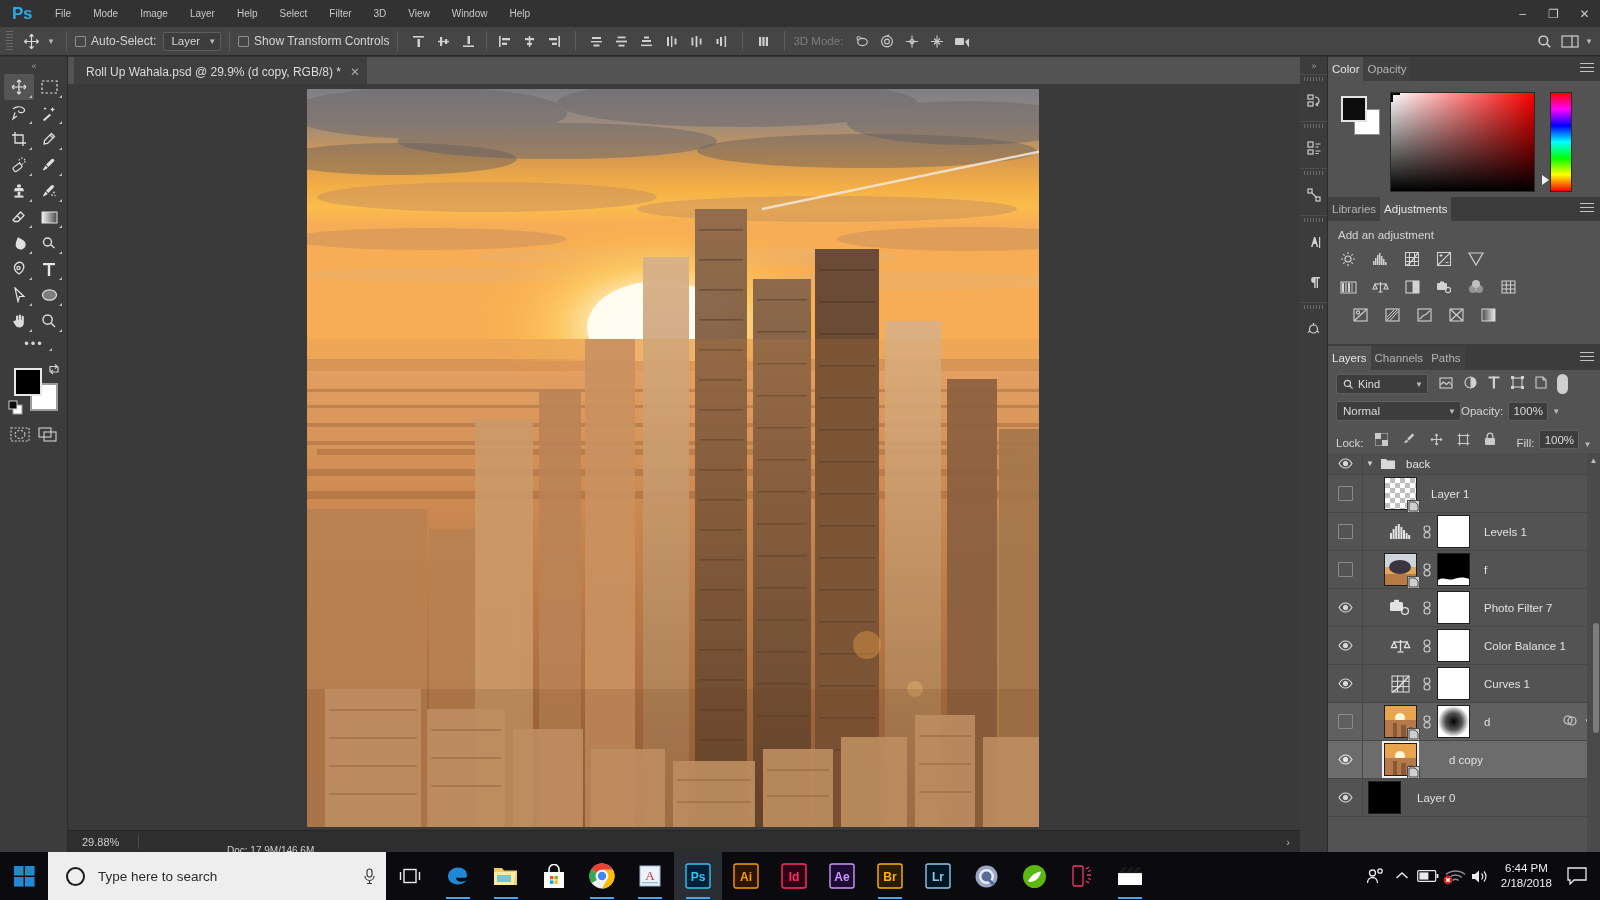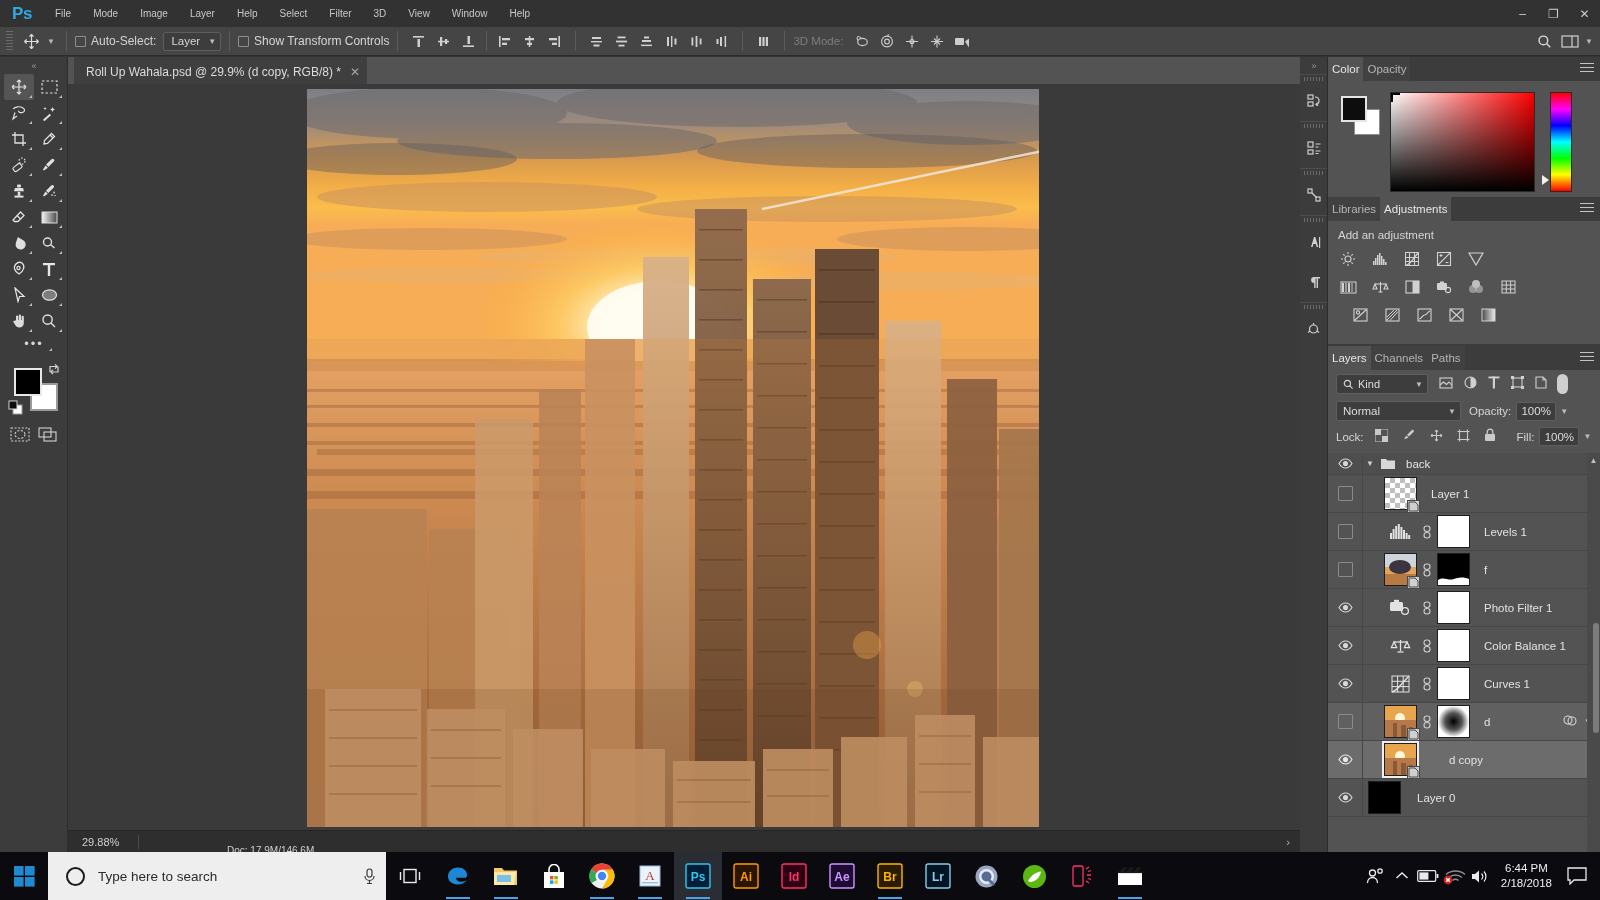--- a/index.html
+++ b/index.html
@@ -165,26 +165,26 @@
   .layerspanel { background:#535353; position:absolute; left:0; top:289px; width:272px; height:563px; }
   .filterrow { display:flex; align-items:center; height:28px; padding:0 8px; gap:0; }
   .kindsel { width:92px; height:20px; background:#3d3d3d; border:1px solid #5e5e5e; border-radius:2px;
     display:flex; align-items:center; padding:0 4px 0 6px; font-size:11px; color:#dcdcdc; justify-content:space-between; }
   .kind-icons { display:flex; align-items:center; gap:11px; margin-left:11px; color:#d0d0d0; }
   .toggle-pill { width:11px; height:20px; background:#cfcfcf; border-radius:6px; margin-left:10px; }
 
   .blendrow { display:flex; align-items:center; height:26px; padding:0 8px; }
   .blendsel { width:125px; height:20px; background:#3d3d3d; border:1px solid #5e5e5e; border-radius:2px;
     display:flex; align-items:center; padding:0 4px 0 6px; font-size:11.5px; color:#dcdcdc; justify-content:space-between; }
-  .lbl { font-size:11.5px; color:#d5d5d5; margin-left:8px; }
+  .lbl { font-size:11.5px; color:#d5d5d5; }
   .opval { width:40px; height:19px; background:#3d3d3d; border:1px solid #5e5e5e; border-radius:2px;
     display:flex; align-items:center; justify-content:center; font-size:11.5px; color:#dcdcdc; margin-left:5px; }
   .mini-caret { font-size:8px; color:#bbb; margin-left:4px; }
 
-  .lockrow { display:flex; align-items:center; height:25px; padding:0 8px; }
+  .lockrow { display:flex; align-items:flex-end; height:25px; padding:0 8px; }
   .lock-icons { display:flex; align-items:center; gap:14px; margin-left:11px; color:#c9c9c9; }
 
   .layerlist { position:absolute; left:0; top:107px; width:272px; height:418px; overflow:hidden; }
   .lrow { display:flex; align-items:center; height:38px; border-bottom:1px solid #474747; position:relative; }
   .lrow.grouphdr { height:22px; background:#4e4e4e; }
   .lrow.selected { background:#6c6c6c; }
   .eye { width:34px; height:100%; display:flex; align-items:center; justify-content:center; color:#d8d8d8; }
   .eyebox { width:15px; height:15px; border:1px solid #8a8a8a; border-radius:1px; }
   .lcol-sep { position:absolute; left:34px; top:0; bottom:0; width:1px; background:#474747; }
   .thumb { width:33px; height:33px; border:1px solid #1e1e1e; margin-left:10px; position:relative; flex:none; }
@@ -1366,21 +1366,21 @@
           </div>
           <div class="linkico">
             <svg width="10" height="14" viewBox="0 0 10 14">
                 <g fill="none" stroke="#cccccc" stroke-width="1.1">
                   <rect x="2" y="1" width="6" height="5.5" rx="2.7"></rect>
                   <rect x="2" y="7.5" width="6" height="5.5" rx="2.7"></rect>
                 </g>
               </svg>
           </div>
           <div class="maskthumb" style="background:#ffffff"></div>
-          <div class="lname">Photo Filter 1</div>
+          <div class="lname">Photo Filter 7</div>
         </div>
 
         <div class="lrow">
           <div class="eye">
             <svg width="15" height="11" viewBox="0 0 15 11">
                 <g fill="none" stroke="#d8d8d8" stroke-width="1.1">
                   <path d="M1 5.5C3 2 6 1 7.5 1S12 2 14 5.5C12 9 9 10 7.5 10S3 9 1 5.5z"></path>
                   <circle cx="7.5" cy="5.5" r="2" fill="#d8d8d8"></circle>
                 </g>
               </svg>

